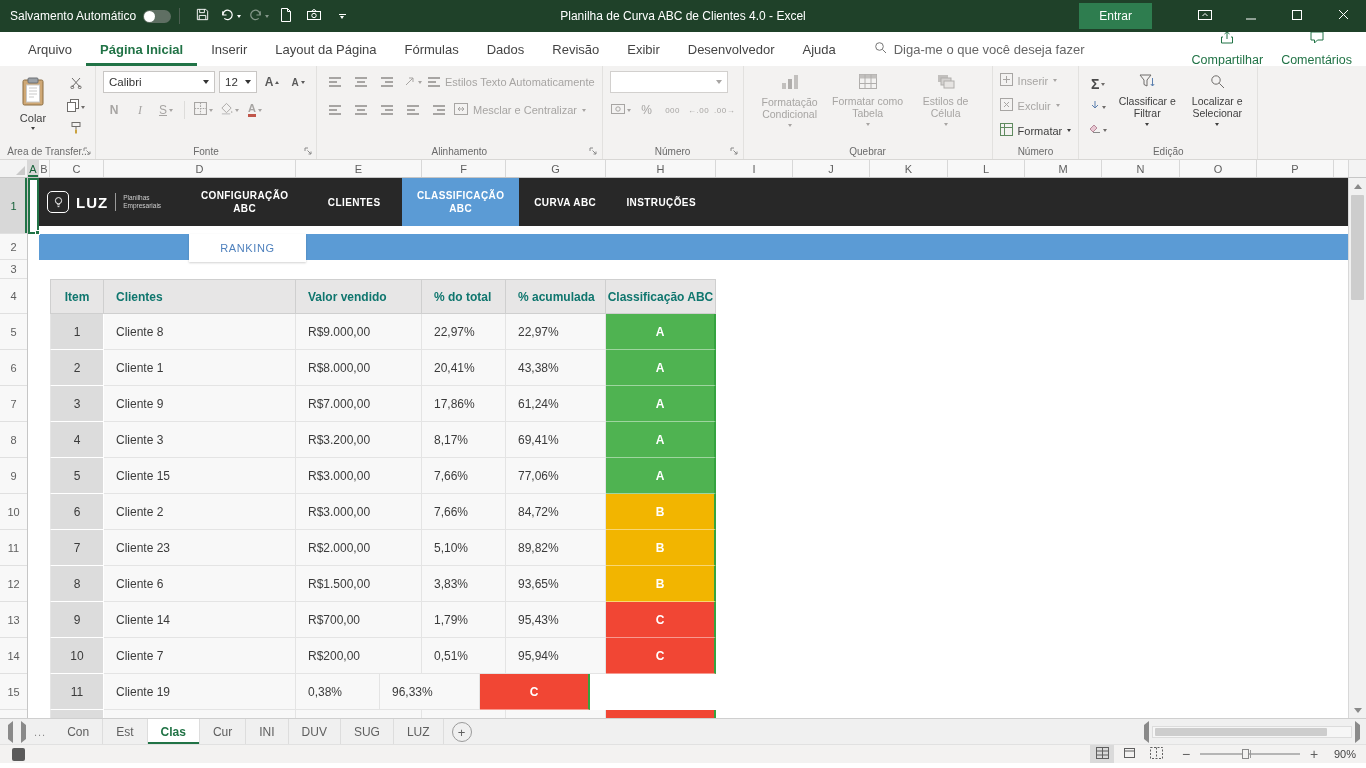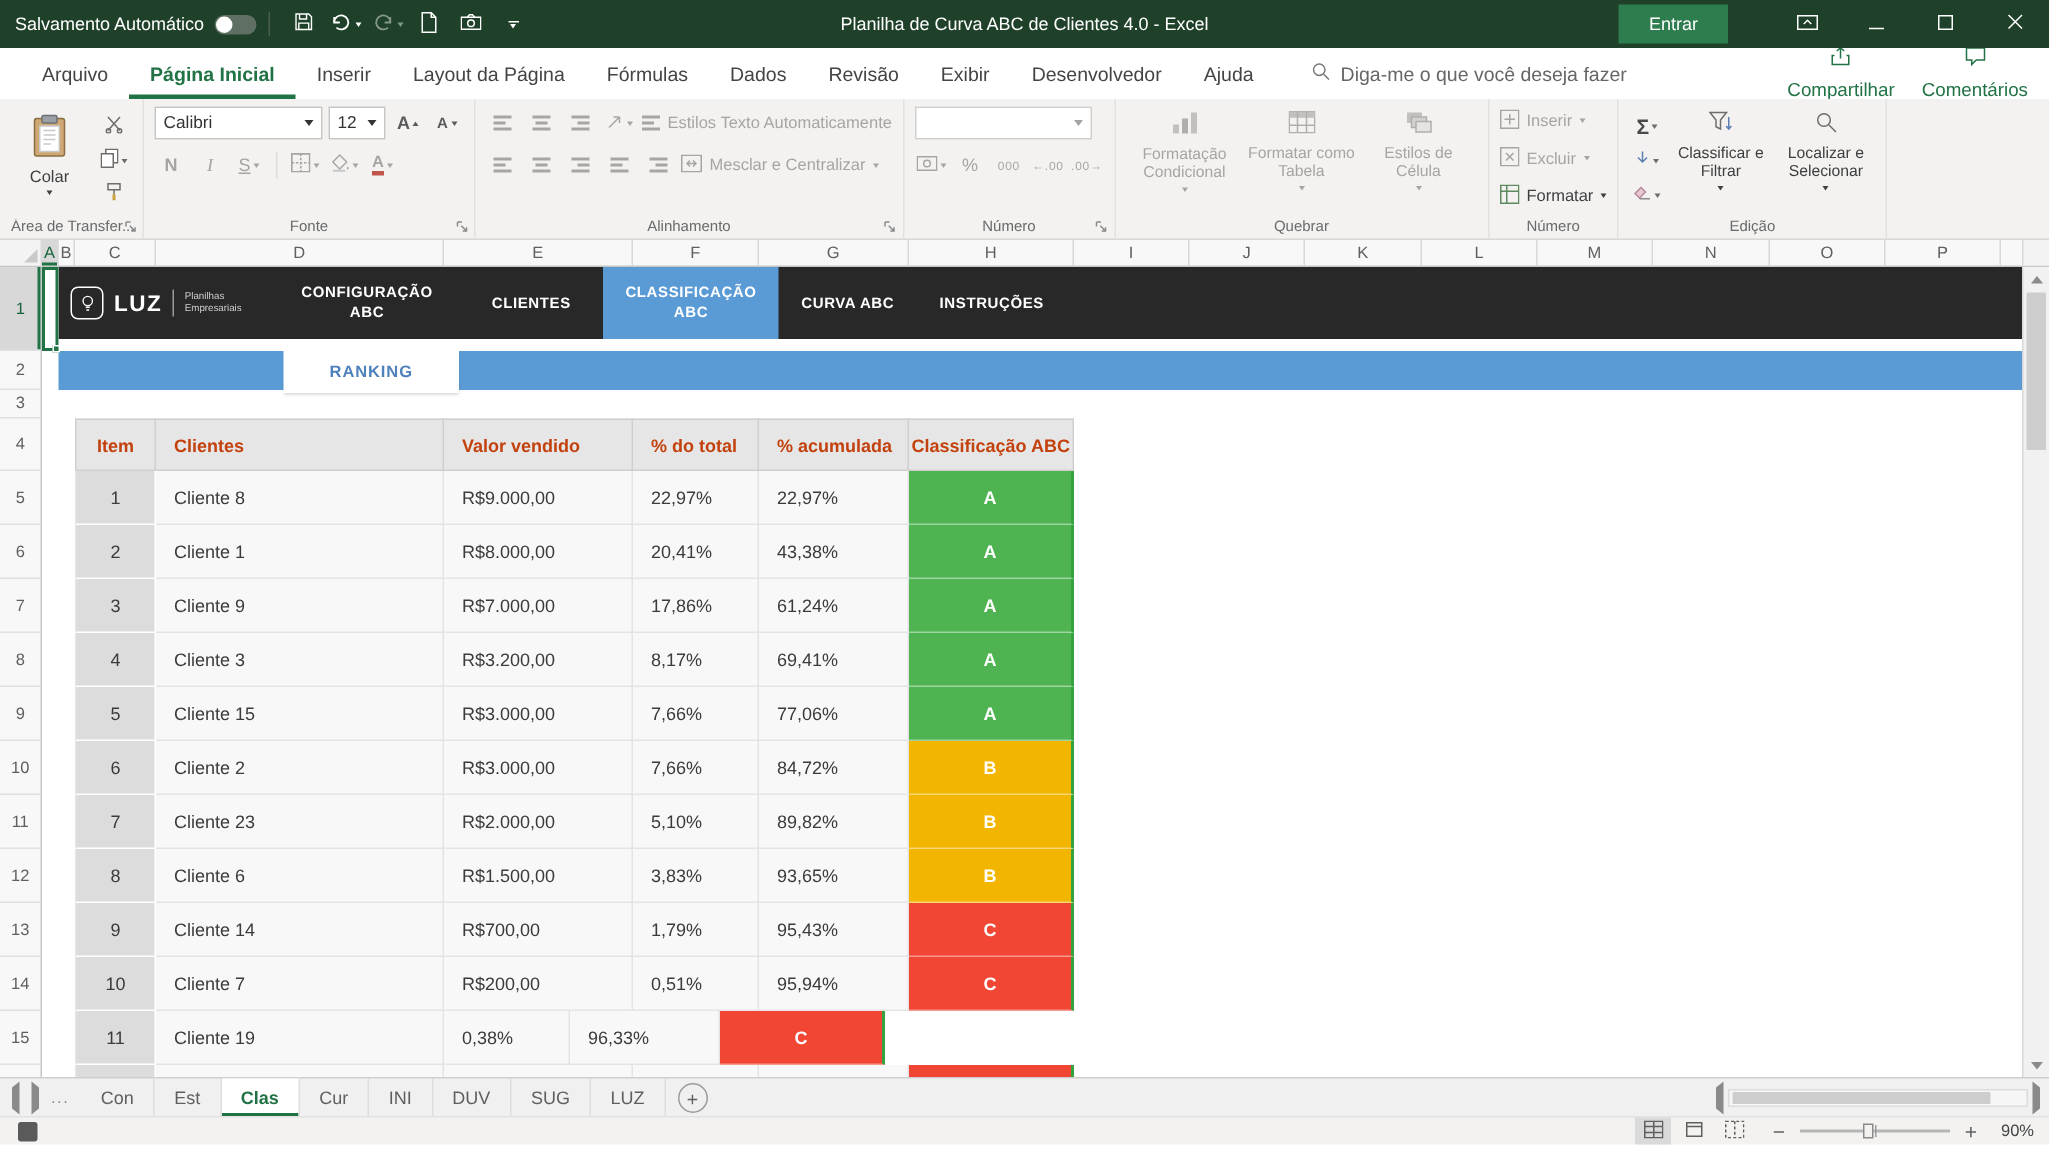--- a/index.html
+++ b/index.html
@@ -101,30 +101,30 @@
   .brand{display:flex;align-items:center;gap:7px;padding:0 12px 0 8px;}
   .bulb{width:22px;height:22px;border:1.5px solid #fff;border-radius:5px;display:flex;align-items:center;justify-content:center;}
   .luz{font-size:15px;font-weight:700;letter-spacing:1px;}
   .bdiv{width:1px;height:18px;background:#9a9a9a;}
   .tagline{font-size:6.5px;color:#cfcfcf;line-height:1.3;width:48px;}
   .navtabs{display:flex;align-items:stretch;}
   .navtab{display:flex;align-items:center;justify-content:center;text-align:center;font-size:10px;font-weight:700;letter-spacing:.4px;padding:0 8px;line-height:1.3;}
   .navtab.active{background:#5b9bd5;}
 
   .blueband{position:absolute;left:11px;right:0;top:56px;height:26px;background:#5b9bd5;z-index:1;}
-  .rankingtab{position:absolute;left:161px;top:56px;width:117px;height:28px;background:#fff;color:#4f81bd;font-weight:700;font-size:11px;letter-spacing:.6px;display:flex;align-items:center;justify-content:center;box-shadow:0 1px 2px rgba(0,0,0,.18);z-index:2;}
+  .rankingtab{position:absolute;left:161px;top:56px;width:117px;height:28px;background:#fff;color:#4f81bd;font-weight:400;font-size:11px;letter-spacing:.6px;display:flex;align-items:center;justify-content:center;box-shadow:0 1px 2px rgba(0,0,0,.18);z-index:2;}
 
   .abctable{position:absolute;left:22px;top:101px;width:666px;z-index:1;}
   .trow{display:flex;}
   .cell{display:flex;align-items:center;font-size:12px;color:#3b3b3b;padding-left:12px;height:36px;background:#f8f8f8;border-right:1px solid #e4e4e4;border-bottom:1px solid #e4e4e4;}
   .trow .cell:first-child{border-left:1px solid #e4e4e4;}
   .c-item{width:54px;justify-content:center;padding:0;background:#dcdcdc;border-right-color:#fff;border-bottom-color:#fff;}
   .c-cliente{width:192px;} .c-valor{width:126px;} .c-pct1{width:84px;} .c-pct2{width:100px;}
   .c-classe{width:110px;justify-content:center;padding:0;font-weight:700;color:#fff;border-right:2px solid #35a33f;border-bottom:1px solid rgba(255,255,255,.45);}
-  .thead .cell{height:35px;background:#e7e6e6;font-weight:700;color:#c2410c;border:1px solid #cfcfcf;border-left:none;}
+  .thead .cell{height:35px;background:#e7e6e6;font-weight:700;color:#0f766e;border:1px solid #cfcfcf;border-left:none;}
   .thead .cell:first-child{border-left:1px solid #cfcfcf;}
   .thead .c-item,.thead .c-classe{justify-content:center;padding:0;}
   .trow.partial .cell{height:8px;border-bottom:none;}
 
   
   .sheetbar{height:26px;background:#f0f0f0;border-top:1px solid #cfcfcf;display:flex;align-items:stretch;flex:0 0 auto;}
   .tabnav{display:flex;align-items:center;gap:8px;padding:0 8px;}
   .overflow-dots{color:#8a8a8a;font-size:11px;letter-spacing:1px;align-self:center;}
   .stabs{display:flex;align-items:stretch;}
   .stab{padding:0 13px;display:flex;align-items:center;font-size:12px;color:#5f5f5f;border-right:1px solid #ddd;}

